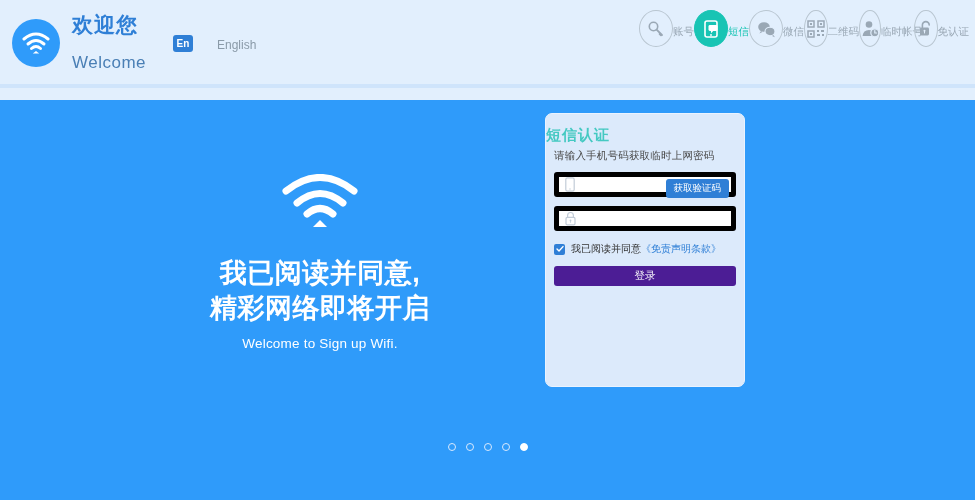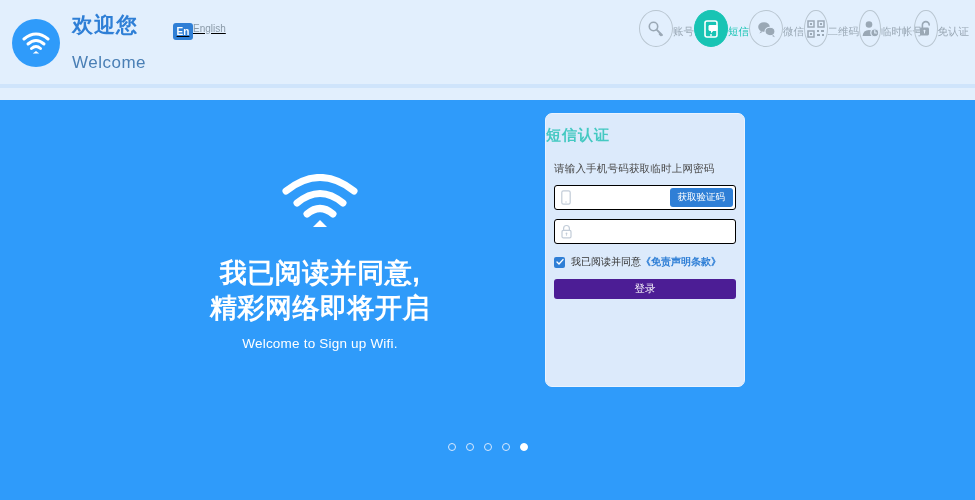--- a/index.html
+++ b/index.html
@@ -21,27 +21,27 @@
   }
   #brand{position:absolute;left:12px;top:14px;display:flex;align-items:center;}
   .logo-circle{
     width:48px;height:48px;border-radius:50%;background:#2f9bfa;
     display:flex;align-items:center;justify-content:center;flex:none;
   }
   .brand-text{margin-left:12px;line-height:1;}
   .brand-cn{font-size:21px;color:#2f7fd6;font-weight:bold;letter-spacing:1px;}
   .brand-en{font-size:17px;color:#4a7fb5;margin-top:19px;letter-spacing:.5px;}
 
-  #lang{position:absolute;left:173px;top:23px;display:flex;align-items:flex-start;text-decoration:underline;}
+  #lang{position:absolute;left:173px;top:35px;display:flex;align-items:flex-end;}
   .lang-badge{
     width:20px;height:17px;background:#2f7fd6;color:#fff;border-radius:3px;
     font-size:10px;display:flex;align-items:center;justify-content:center;
     font-weight:bold;
   }
-  .lang-label{margin-left:0;font-size:10px;color:#8a9aa8;}
+  .lang-label{margin-left:24px;font-size:12px;color:#8a9aa8;}
 
   
   #nav{position:absolute;right:6px;top:10px;display:flex;}
   .nav-item{
     width:55px;display:flex;align-items:center;
     cursor:pointer;
   }
   .nav-circle{
     width:37px;height:37px;border-radius:50%;
     border:1.5px solid #b9c6d1;box-sizing:border-box;
@@ -73,25 +73,25 @@
   #card{
     position:absolute;left:545px;top:113px;width:200px;height:274px;
     background:#dceafb;border:1px solid #eaf3ff;border-radius:7px;
     box-sizing:border-box;padding:0;
   }
   #card-title{
     text-align:left;font-size:15px;color:#45c9c2;font-weight:bold;
     margin-top:12px;letter-spacing:1px;
   }
   #card-hint{
-    font-size:10.5px;color:#4a4a4a;margin:17px 0 0 8px;letter-spacing:.2px;
+    font-size:10.5px;color:#4a4a4a;margin:4px 0 0 8px;letter-spacing:.2px;
   }
   .field{
     position:relative;margin:9px 8px 0 8px;height:25px;
-    background:#ffffff;border:1px solid #000000;border-radius:3px;
+    background:#ffffff;border:5px solid #000000;border-radius:3px;
     box-sizing:border-box;display:flex;align-items:center;
   }
   .field .f-icon{margin-left:6px;display:flex;align-items:center;color:#c2ccd8;}
   .field input{
     border:0;outline:0;background:transparent;flex:1;height:100%;
     font-size:11px;color:#333;font-family:"Liberation Sans",sans-serif;
     padding:0 6px;
   }
   #btn-code{
     position:absolute;right:2px;top:2px;height:19px;
@@ -101,21 +101,21 @@
   }
   #agree-row{
     display:flex;align-items:center;margin:11px 0 0 8px;font-size:10px;color:#333;
   }
   .cb{
     width:11px;height:11px;background:#2f7fd6;border-radius:2px;
     display:flex;align-items:center;justify-content:center;flex:none;
     cursor:pointer;
   }
   #agree-text{margin-left:6px;}
-  #agree-link{color:#2f7fd6;cursor:pointer;font-weight:bold;}
+  #agree-link{color:#2f7fd6;cursor:pointer;}
   #btn-login{
     display:block;margin:10px 8px 0 8px;width:calc(100% - 16px);height:20px;
     background:#4c1d95;color:#fff;border:0;border-radius:3px;
     font-size:10.5px;cursor:pointer;font-family:"Liberation Sans",sans-serif;
   }
 
   
   #dots{
     position:absolute;left:0;top:443px;width:975px;
     display:flex;justify-content:center;gap:10px;

